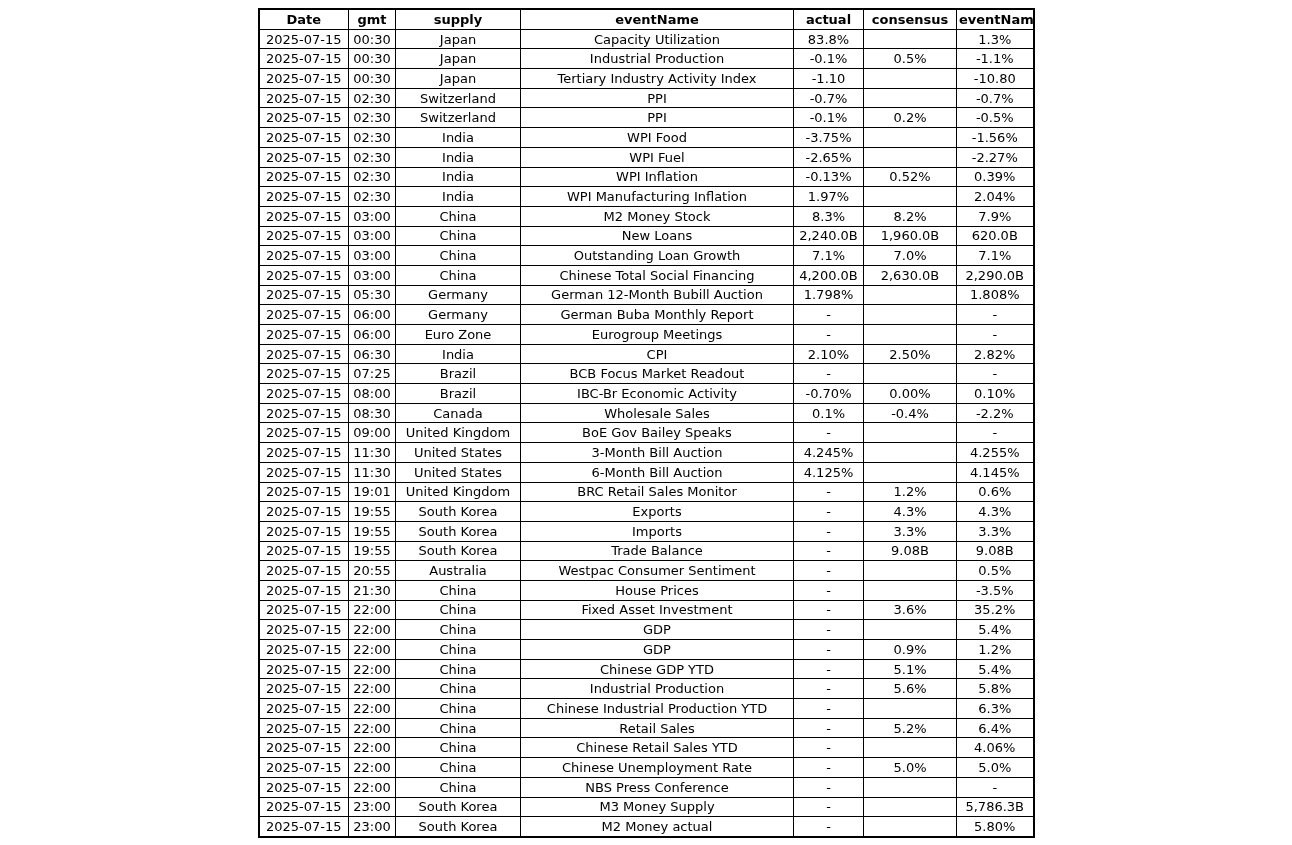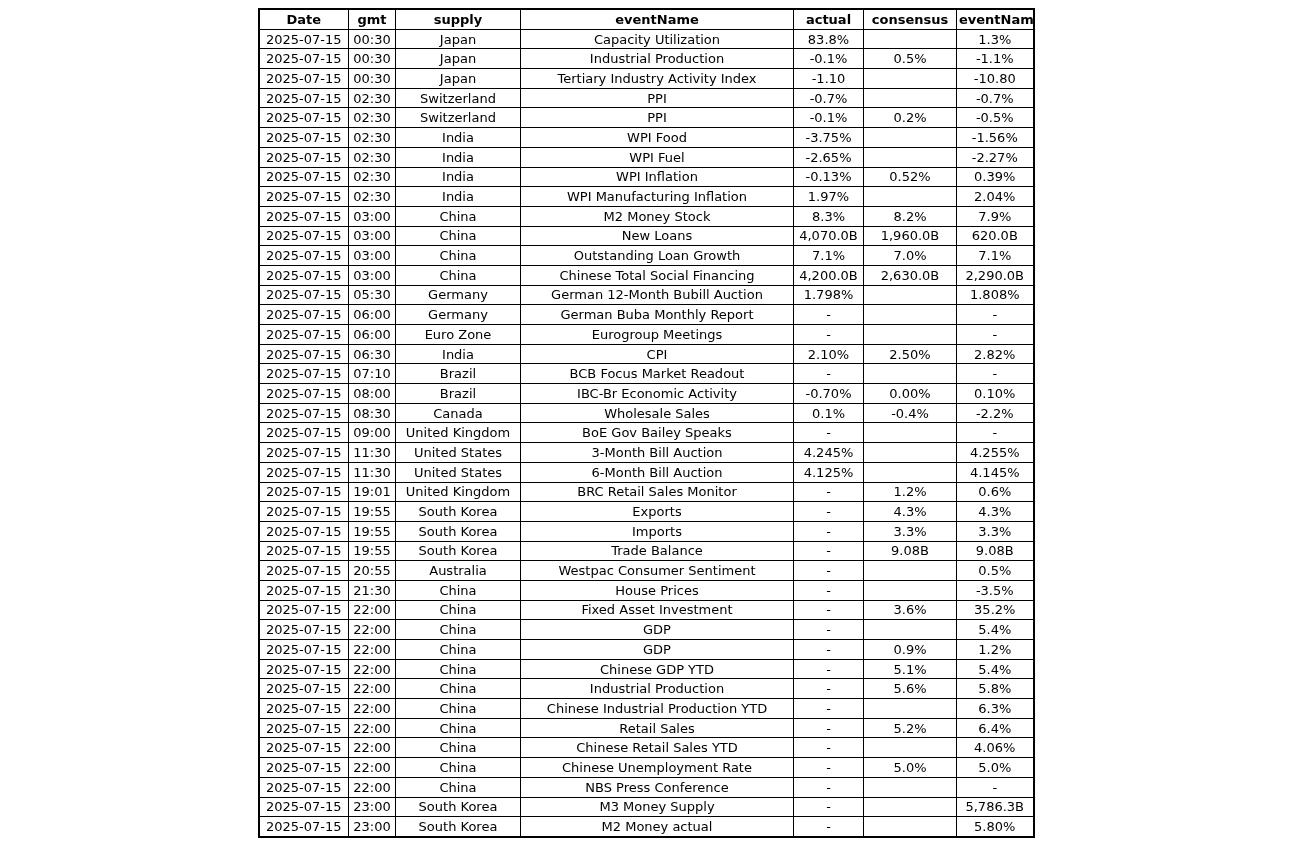--- a/index.html
+++ b/index.html
@@ -155,21 +155,21 @@
           <td>M2 Money Stock</td>
           <td>8.3%</td>
           <td>8.2%</td>
           <td>7.9%</td>
         </tr>
         <tr>
           <td>2025-07-15</td>
           <td>03:00</td>
           <td>China</td>
           <td>New Loans</td>
-          <td>4,070.0B</td>
+          <td>2,240.0B</td>
           <td>1,960.0B</td>
           <td>620.0B</td>
         </tr>
         <tr>
           <td>2025-07-15</td>
           <td>03:00</td>
           <td>China</td>
           <td>Outstanding Loan Growth</td>
           <td>7.1%</td>
           <td>7.0%</td>
@@ -215,21 +215,21 @@
           <td>2025-07-15</td>
           <td>06:30</td>
           <td>India</td>
           <td>CPI</td>
           <td>2.10%</td>
           <td>2.50%</td>
           <td>2.82%</td>
         </tr>
         <tr>
           <td>2025-07-15</td>
-          <td>07:10</td>
+          <td>07:25</td>
           <td>Brazil</td>
           <td>BCB Focus Market Readout</td>
           <td>-</td>
           <td></td>
           <td>-</td>
         </tr>
         <tr>
           <td>2025-07-15</td>
           <td>08:00</td>
           <td>Brazil</td>

